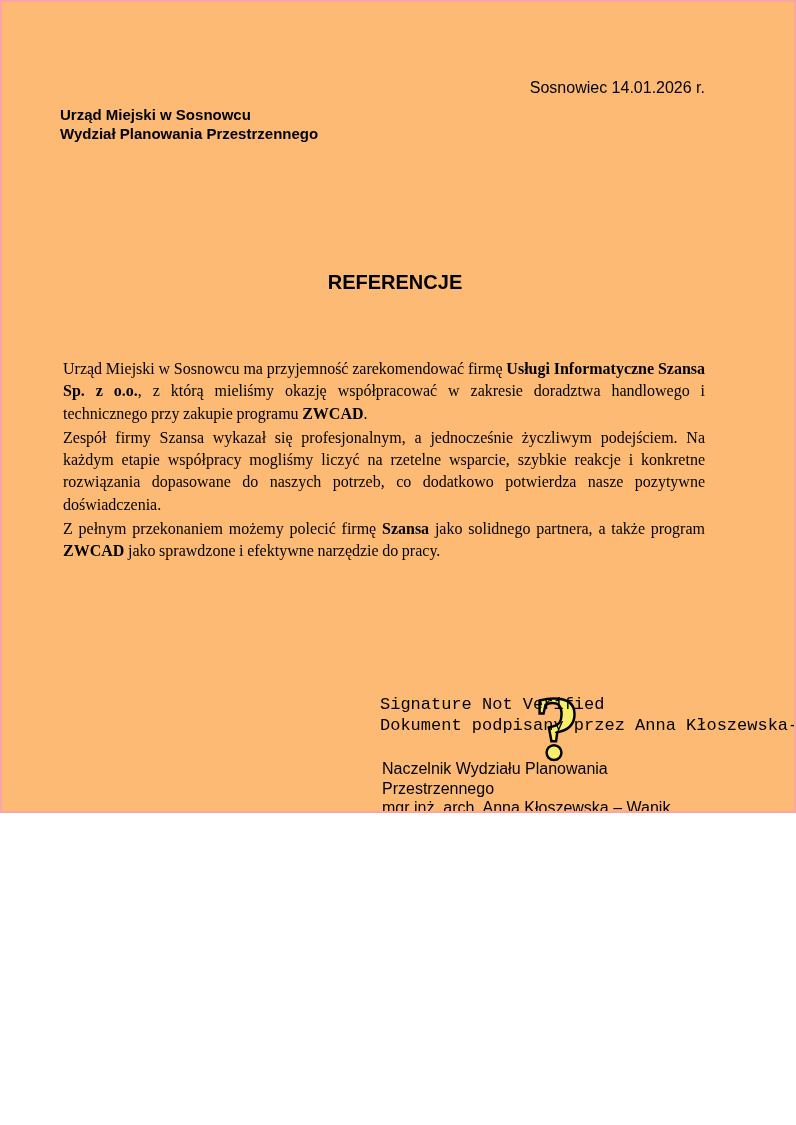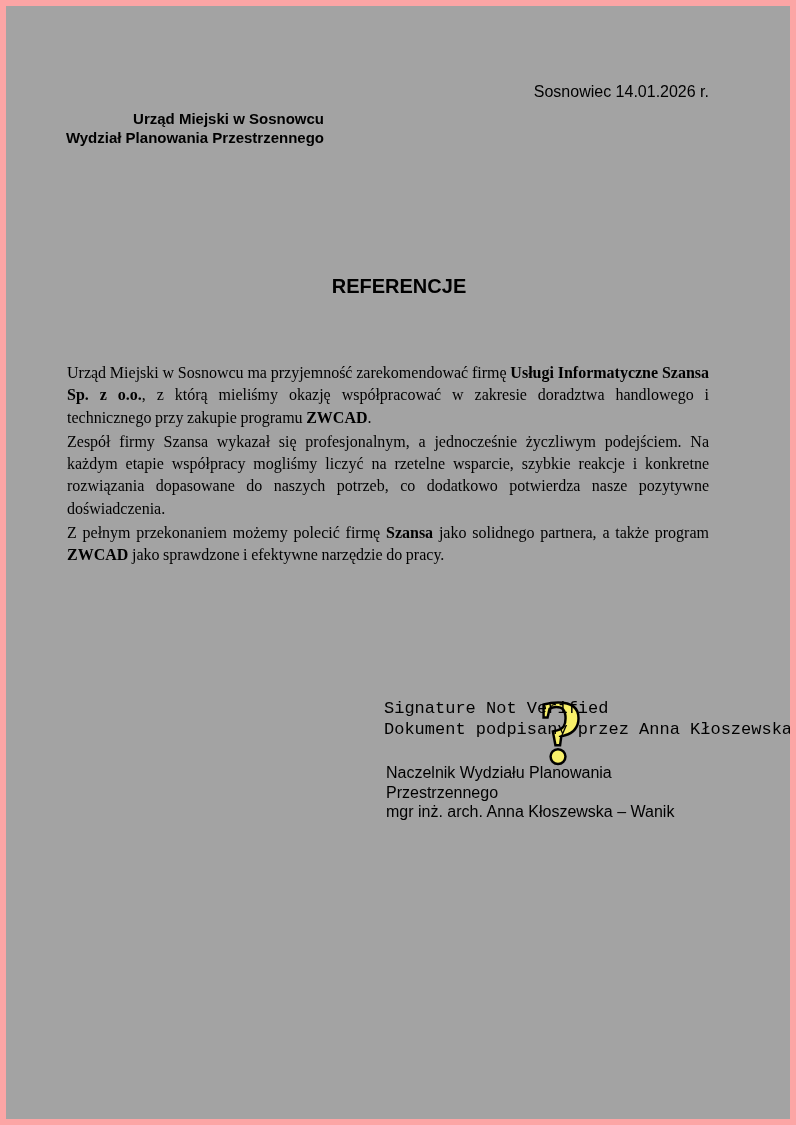--- a/index.html
+++ b/index.html
@@ -1,36 +1,36 @@
 <!DOCTYPE html>
 <html lang="pl"><head>
 <meta charset="utf-8">
 <style>
   html, body { margin: 0; padding: 0; background: #ffffff; }
   .page {
     position: relative;
     width: 796px;
-    height: 1125px;
+    height: 813px;
     box-sizing: border-box;
-    border: 6px solid #fca5a5;
-    background: #a3a3a3;
+    border: 2px solid #fca5a5;
+    background: #fdba74;
     font-family: "Liberation Sans", sans-serif;
     color: #000000;
     overflow: hidden;
   }
   .date-line {
     position: absolute;
     top: 77px; left: 61px; width: 642px;
     text-align: right;
     font-size: 16px;
   }
   .org-header {
     position: absolute;
     top: 104px; left: 58px; width: 260px;
-    text-align: right;
+    text-align: left;
     font-weight: bold;
     font-size: 15px;
     line-height: 18.5px;
   }
   .doc-title {
     position: absolute;
     top: 258px; left: 61px; width: 642px;
     margin: 11px;
     text-align: center;
     font-size: 20px;

